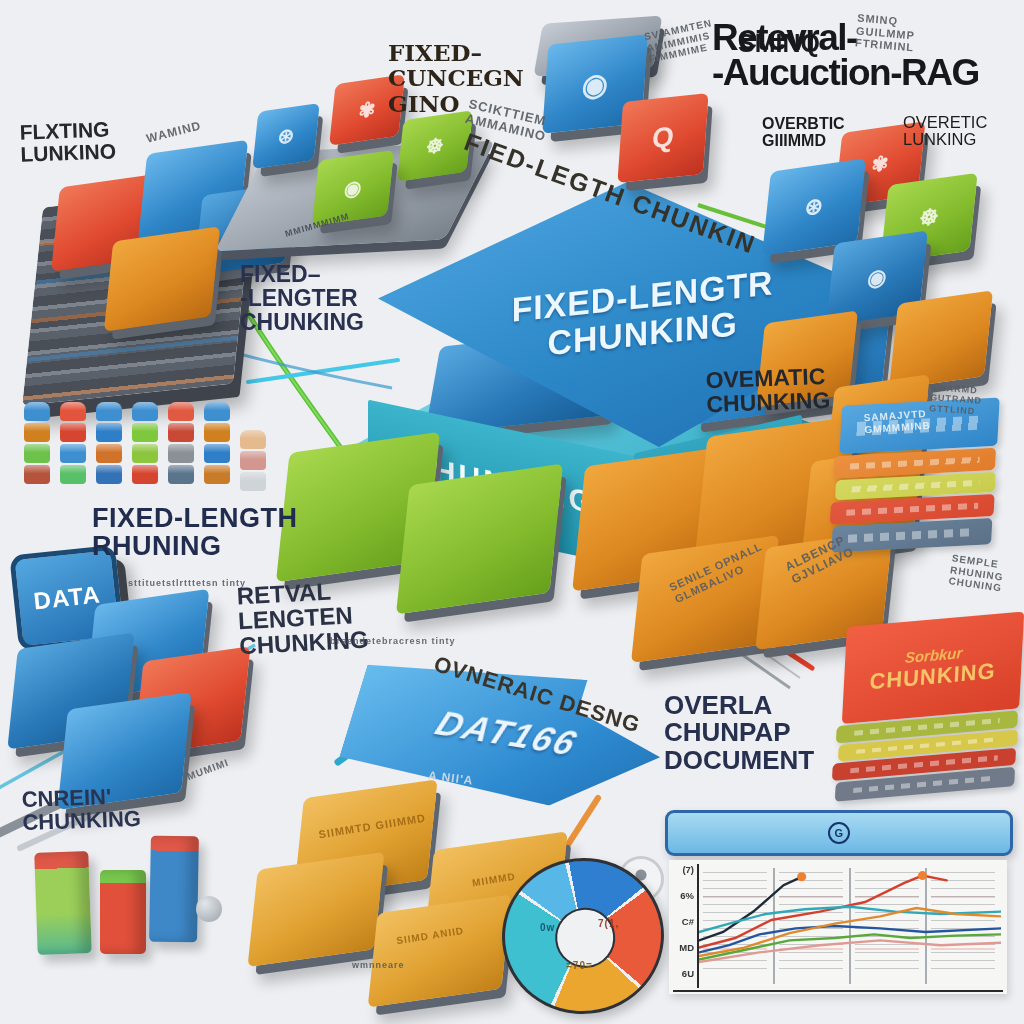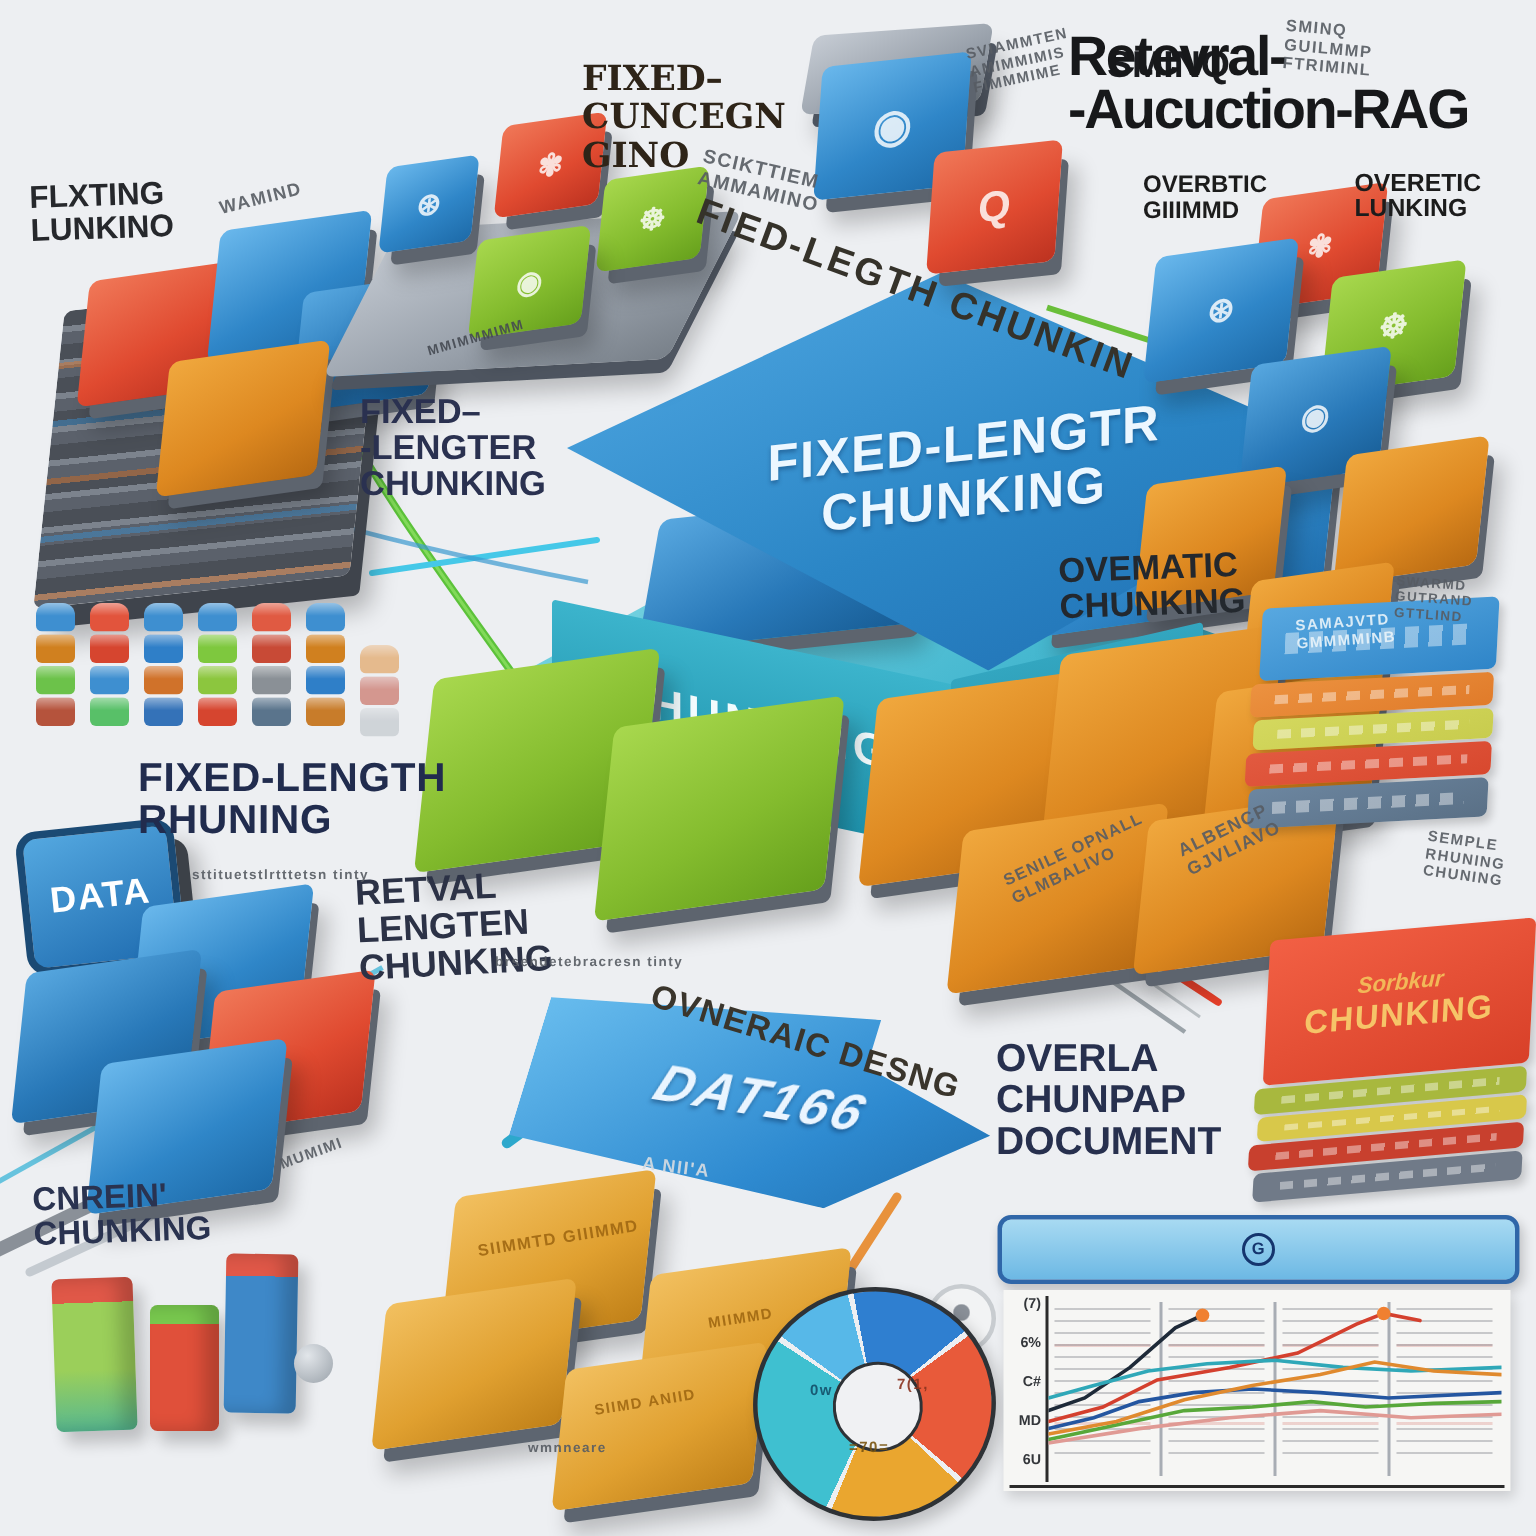--- a/index.html
+++ b/index.html
@@ -325,21 +325,21 @@
   <div class="t title" style="left:712px;top:20px;width:300px;font-size:37px;text-align:left">Retevral-
 -Aucuction-RAG</div>
 
   <div class="t" style="left:20px;top:120px;font-size:21px;font-weight:800;color:#26282c;transform:rotate(-2deg)">FLXTING
 LUNKINO</div>
   <div class="t serifish" style="left:388px;top:40px;font-size:23px;font-weight:700;color:#2e2418;line-height:1.1">FIXED–
 CUNCEGN
 GINO</div>
   <div class="t" style="left:762px;top:116px;font-size:16px;font-weight:700;color:#1c1c1c">OVERBTIC
 GIIIMMD</div>
-  <div class="t" style="left:903px;top:114px;font-size:16.5px;font-weight:700;color:#1c1c1c">OVERETIC
+  <div class="t" style="left:903px;top:114px;font-size:16.5px;font-weight:400;color:#1c1c1c">OVERETIC
 LUNKING</div>
   <div class="t" style="left:470px;top:128px;font-size:25px;font-weight:700;color:#35322a;letter-spacing:2px;transform:rotate(20deg);transform-origin:left top">FIED-LEGTH CHUNKIN</div>
   <div class="t" style="left:240px;top:262px;font-size:23px;font-weight:800;color:#2a3150">FIXED–
 -LENGTER
 CHUNKING</div>
   <div class="t" style="left:706px;top:366px;font-size:23px;font-weight:800;color:#23282e;transform:rotate(-2deg)">OVEMATIC
 CHUNKING</div>
   <div class="t" style="left:92px;top:504px;font-size:27px;font-weight:800;color:#212c4e;letter-spacing:.5px">FIXED-LENGTH
 RHUNING</div>
   <div class="t" style="left:238px;top:580px;font-size:24px;font-weight:800;color:#2c3246;transform:rotate(-3deg)">RETVAL

